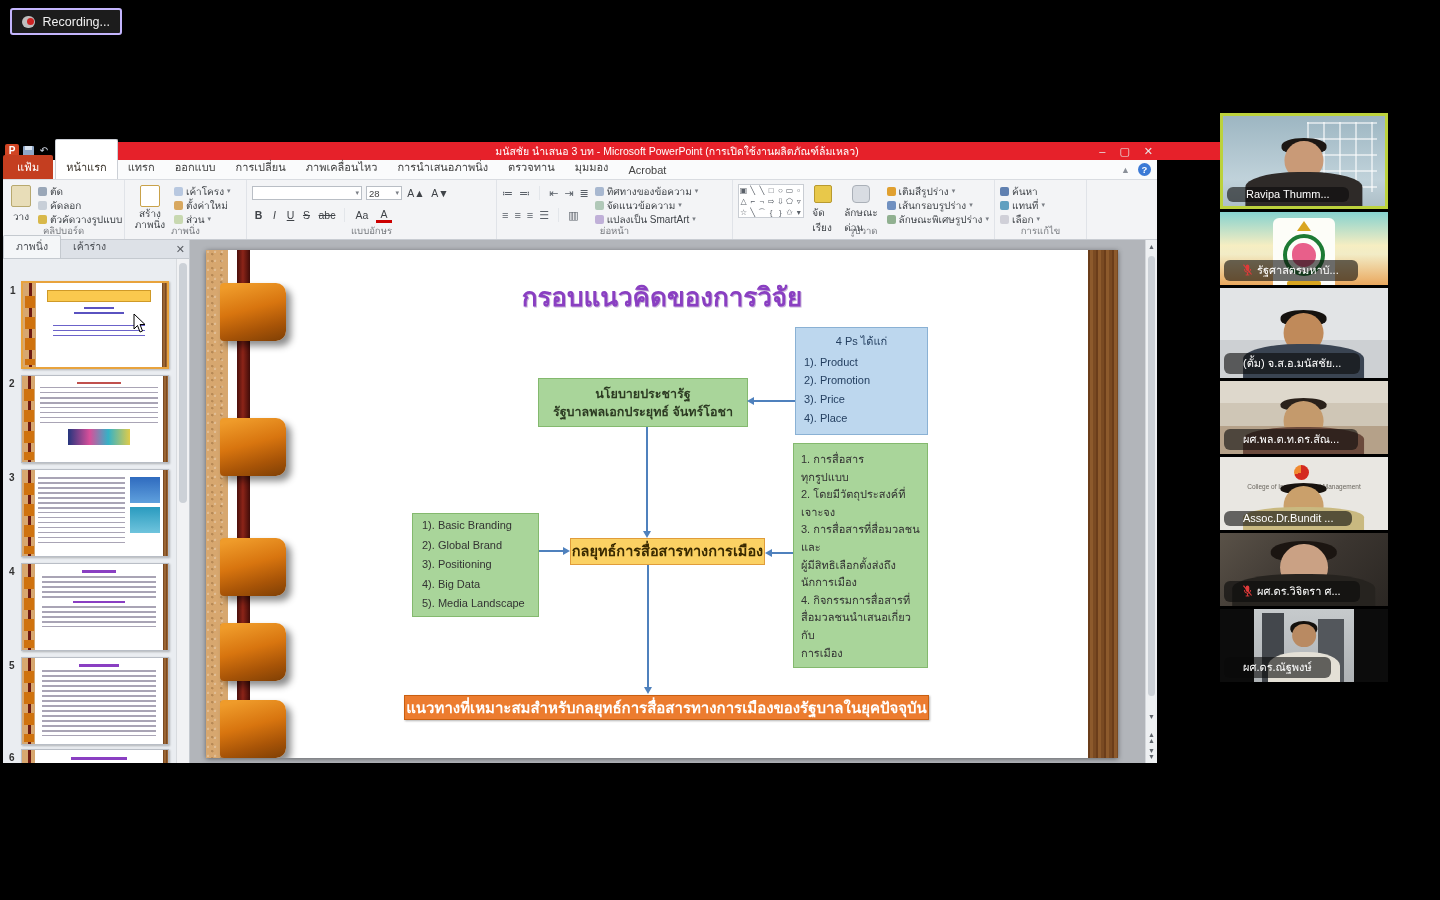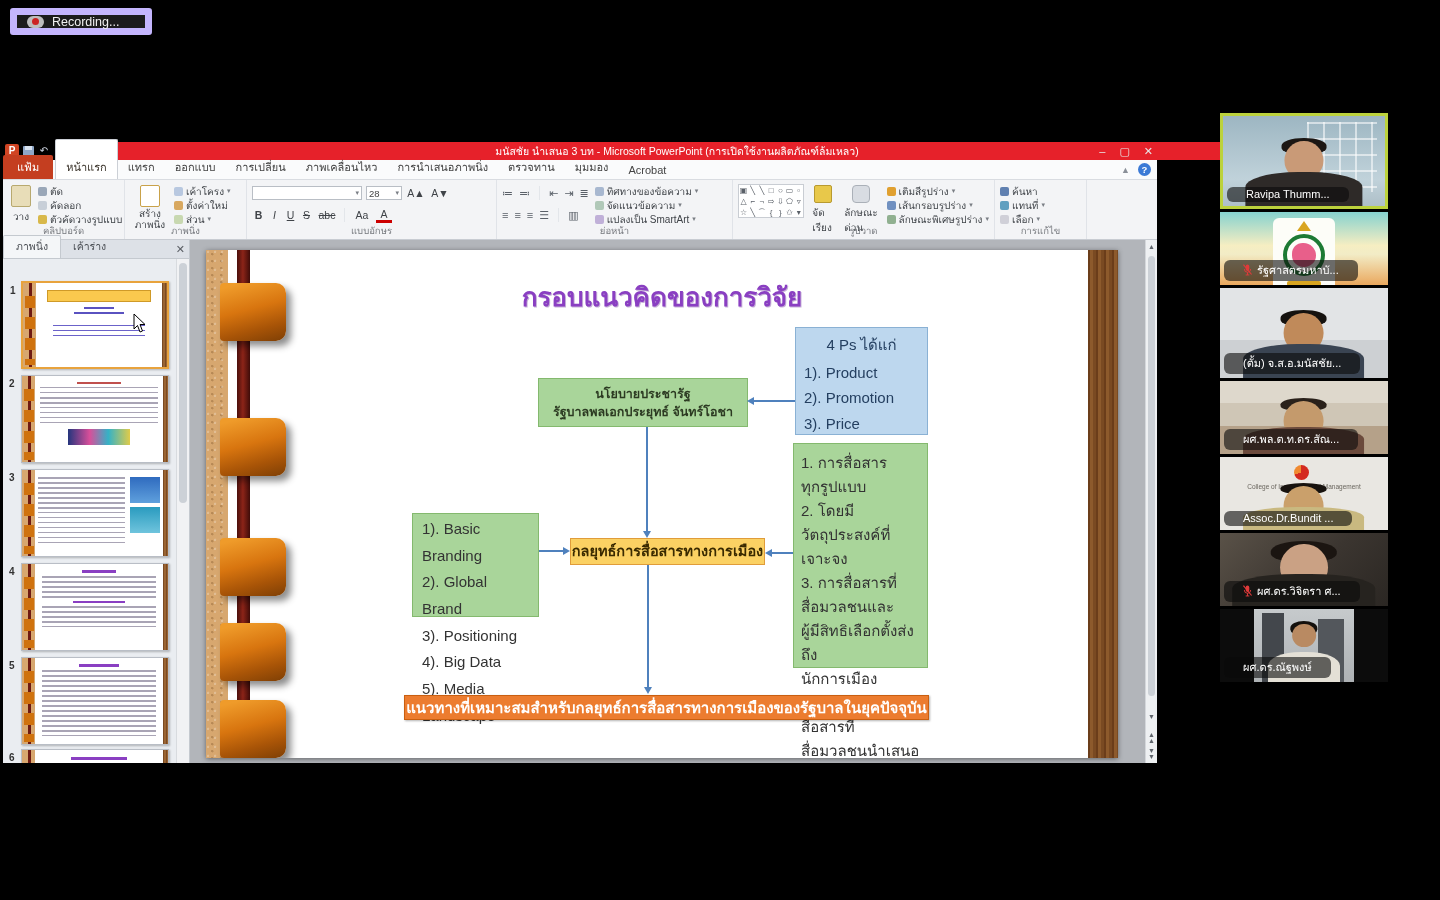--- a/index.html
+++ b/index.html
@@ -1,22 +1,22 @@
 <!DOCTYPE html>
 <html><head>
 <meta charset="utf-8">
 <style>
   * { margin:0; padding:0; box-sizing:border-box; }
   html,body { width:1440px; height:900px; background:#000; overflow:hidden;
     font-family:"Liberation Sans","DejaVu Sans",sans-serif; }
   #screen { position:absolute; inset:0; width:1440px; height:900px; background:#000; }
 
   
-  .rec-pill{position:absolute;left:10px;top:8px;width:142px;height:27px;background:#1c1c1c;
-    border:7px solid #c4b5fd;border-radius:3px;display:flex;align-items:center;gap:8px;padding:0 10px;}
+  .rec-pill{position:absolute;left:10px;top:8px;width:112px;height:27px;background:#1c1c1c;
+    border:2px solid #c4b5fd;border-radius:3px;display:flex;align-items:center;gap:8px;padding:0 10px;}
   .rec-cloud{width:17px;height:12px;background:#bdbdbd;border-radius:7px;position:relative;}
   .rec-cloud:before{content:"";position:absolute;left:5px;top:2px;width:7px;height:7px;background:#c22;border-radius:50%;}
   .rec-pill span{color:#f0f0f0;font-size:12.5px;}
 
   
   #ppt{position:absolute;left:3px;top:142px;width:1154px;height:621px;background:#000;}
   .titlebar{position:absolute;left:0;top:0;right:0;height:18px;background:#000;}
   .qat{position:absolute;left:2px;top:2px;display:flex;gap:4px;align-items:center;}
   .ppt-logo{width:14px;height:14px;background:#d04423;border-radius:2px;color:#fff;font-size:10px;
     font-weight:bold;text-align:center;line-height:14px;}
@@ -90,21 +90,21 @@
   .band-tan{position:absolute;left:0;top:0;bottom:0;width:22px;background:#d7a76f;
     background-image:radial-gradient(circle at 30% 20%,rgba(255,255,255,.25) 1px,transparent 1.5px),radial-gradient(circle at 70% 60%,rgba(90,50,10,.25) 1px,transparent 1.5px);background-size:7px 9px,9px 7px;}
   .rod{position:absolute;left:31px;top:0;bottom:0;width:13px;background:linear-gradient(90deg,#4a0f0c,#8c2418 45%,#3f0c09);}
   .ring{position:absolute;left:14px;width:66px;height:58px;border-radius:4px 10px 10px 4px;
     background:linear-gradient(165deg,#ef9b2a 8%,#d8750f 45%,#a85407 75%,#7e3f05);box-shadow:5px 5px 7px rgba(0,0,0,.45);}
   .band-wood{position:absolute;right:0;top:0;bottom:0;width:30px;
     background:repeating-linear-gradient(90deg,#6b3d1a 0 2px,#8d5a2c 2px 5px,#7a4a22 5px 8px);}
   .s-title{position:absolute;left:80px;right:80px;top:26px;text-align:center;font-size:26px;font-weight:bold;
     color:#8a3fc2;text-shadow:1px 1px 0 rgba(90,30,140,.35);}
 
-  .box{position:absolute;font-size:15px;color:#333;}
+  .box{position:absolute;font-size:11px;color:#333;}
   .bluebox{left:589px;top:77px;width:133px;height:108px;background:#bdd7ee;border:1px solid #8ab1d4;padding:4px 8px;color:#243f60;}
   .bluebox .hd{text-align:center;margin-bottom:2px;}
   .bluebox div{line-height:1.7;}
   .policy{left:332px;top:128px;width:210px;height:49px;background:#a9d59a;border:1px solid #84b96e;
     text-align:center;font-weight:bold;font-size:12.5px;color:#2c3a22;padding-top:6px;line-height:1.45;}
   .commbox{left:587px;top:193px;width:135px;height:225px;background:#a9d59a;border:1px solid #84b96e;padding:7px 7px;line-height:1.6;}
   .brandbox{left:206px;top:263px;width:127px;height:104px;background:#a9d59a;border:1px solid #84b96e;padding:2px 9px;line-height:1.78;}
   .stratbox{left:364px;top:288px;width:195px;height:27px;background:#fbd163;border:1px solid #e09c3a;
     text-align:center;font-weight:bold;font-size:14.5px;color:#3a2a00;line-height:25px;}
   .outbox{left:198px;top:445px;width:525px;height:25px;background:#ec7c2f;border:1px solid #c95f10;

